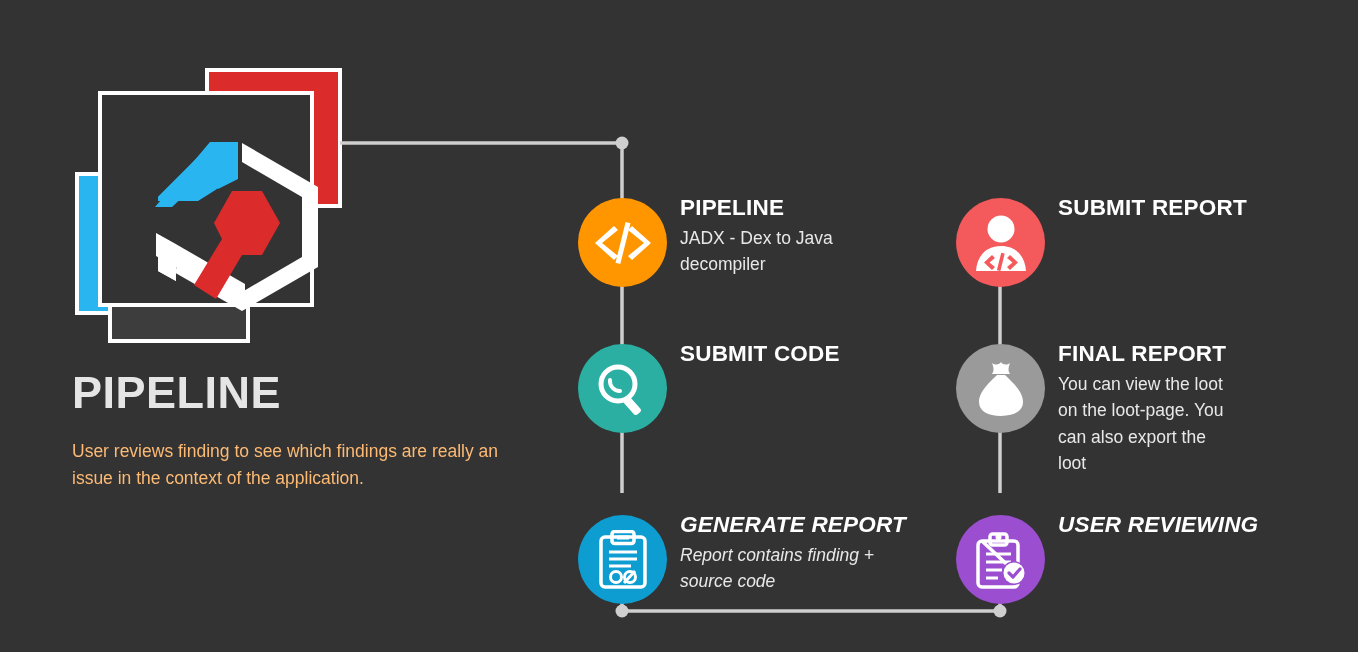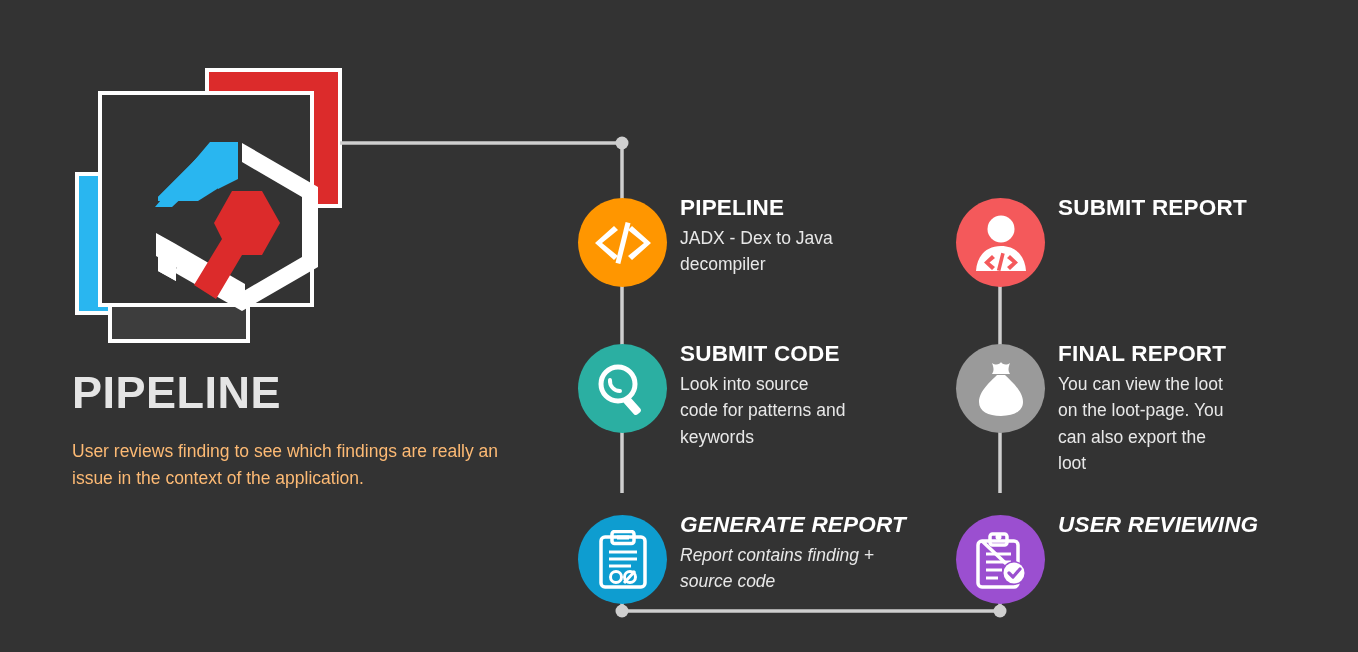--- a/index.html
+++ b/index.html
@@ -231,21 +231,20 @@
   <div class="step col-left row-2 w-left">
     <div class="step-icon" style="background:#2BAFA2">
       <svg width="58" height="58" viewBox="0 0 58 58">
         <circle cx="24" cy="24" r="17" fill="none" stroke="#ffffff" stroke-width="5"></circle>
         <path d="M 16 20 a 10 10 0 0 0 10 11" fill="none" stroke="#ffffff" stroke-width="4" stroke-linecap="round"></path>
         <rect x="34" y="36" width="8.5" height="20" rx="3" fill="#ffffff" transform="rotate(-42 38 46)"></rect>
       </svg>
     </div>
     <div class="step-body">
       <div class="step-title">SUBMIT CODE</div>
-      <div class="step-desc">Look into source code for patterns and keywords</div>
     </div>
   </div>
 
   <div class="step col-left row-3 w-left">
     <div class="step-icon" style="background:#0E9DD0">
       <svg width="52" height="60" viewBox="0 0 52 60">
         <rect x="4" y="7" width="44" height="50" rx="4" fill="none" stroke="#ffffff" stroke-width="3.5"></rect>
         <rect x="15" y="1.5" width="22" height="12" rx="2.5" fill="none" stroke="#ffffff" stroke-width="3.5"></rect>
         <rect x="20" y="5.5" width="12" height="4" fill="#ffffff"></rect>
         <line x1="12" y1="22" x2="40" y2="22" stroke="#ffffff" stroke-width="3"></line>

